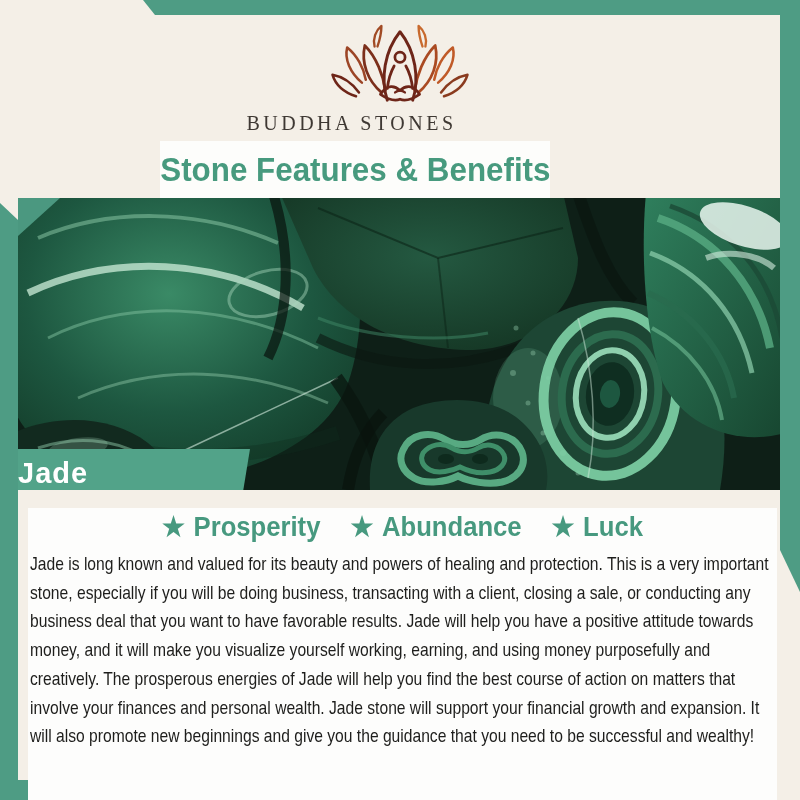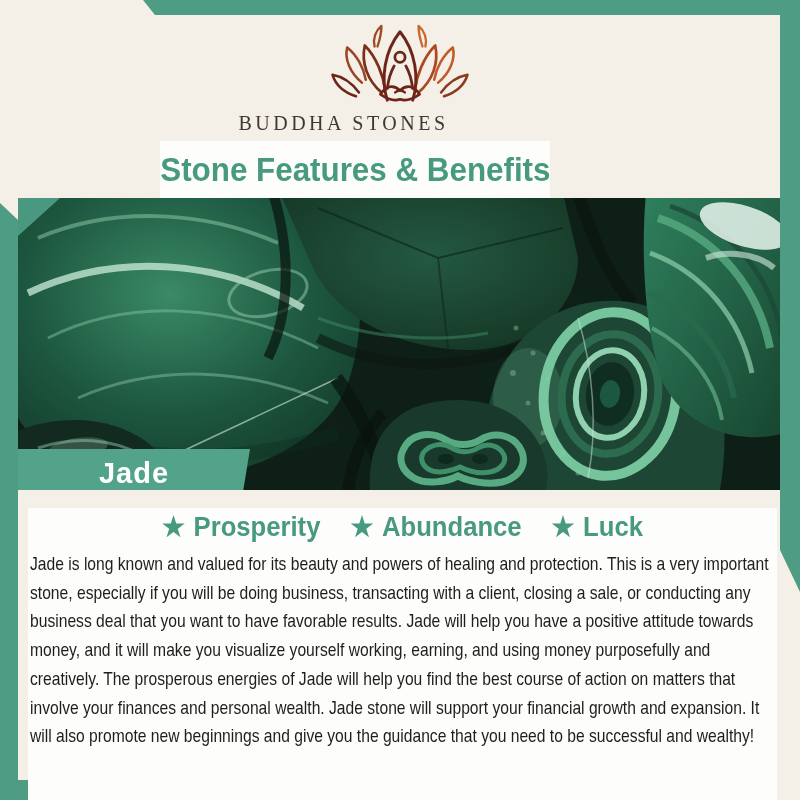--- a/index.html
+++ b/index.html
@@ -13,36 +13,36 @@
            clip-path:polygon(143px 0,100% 0,100% 100%,155px 100%);}
   .bar-right{left:780px;top:0;width:20px;height:592px;
            clip-path:polygon(0 0,100% 0,100% 100%,0 550px);}
   .bar-left{left:0;top:203px;width:18px;height:597px;
            clip-path:polygon(0 0,100% 17px,100% 100%,0 100%);}
   .bar-bottom{left:0;top:780px;width:800px;height:20px;
            clip-path:polygon(0 0,585px 0,620px 100%,0 100%);}
 
   
   .logo-wrap{position:absolute;left:0;top:22px;width:800px;display:flex;justify-content:center;}
-  .brand{position:absolute;left:8px;top:112px;width:671px;text-align:center;
+  .brand{position:absolute;left:16px;top:112px;width:671px;text-align:center;
          font-family:"Liberation Serif",serif;font-size:20px;letter-spacing:3.5px;
          color:#3E3833;}
   .title-banner{position:absolute;left:160px;top:141px;width:390px;height:57px;
          background:#FDFDFB;display:flex;align-items:center;justify-content:center;}
   .title-banner h1{margin:0;font-size:33px;font-weight:bold;color:#479A7E;
          transform:scaleX(0.95);white-space:nowrap;}
 
   
   .photo{position:absolute;left:18px;top:198px;width:762px;height:292px;overflow:hidden;}
   .photo svg{display:block;}
   .corner-wedge{position:absolute;left:0;top:0;width:42px;height:38px;background:#4E9C84;
          clip-path:polygon(0 0,100% 0,0 100%);opacity:0.95;}
   .ribbon{position:absolute;left:0;top:251px;width:232px;height:49px;background:#52A389;
          clip-path:polygon(0 0,100% 0,calc(100% - 8px) 100%,0 100%);
-         display:flex;align-items:center;justify-content:center;}
+         display:flex;align-items:center;}
   .ribbon span{color:#FFFFFF;font-size:29px;font-weight:bold;letter-spacing:1px;}
 
   
   .content{position:absolute;left:28px;top:508px;width:749px;height:328px;background:#FDFDFC;}
   .benefits{margin-top:3px;text-align:center;font-size:27px;font-weight:bold;color:#47997F;
          transform:scaleX(0.95);white-space:nowrap;}
   .benefit{margin:0 12px;display:inline-block;}
   .benefit .star{margin-right:9px;}
   .description{margin:7px 0 0 2px;width:905px;transform:scaleX(0.823);transform-origin:0 0;
          font-size:19px;line-height:28.7px;color:#1E1E1C;}

